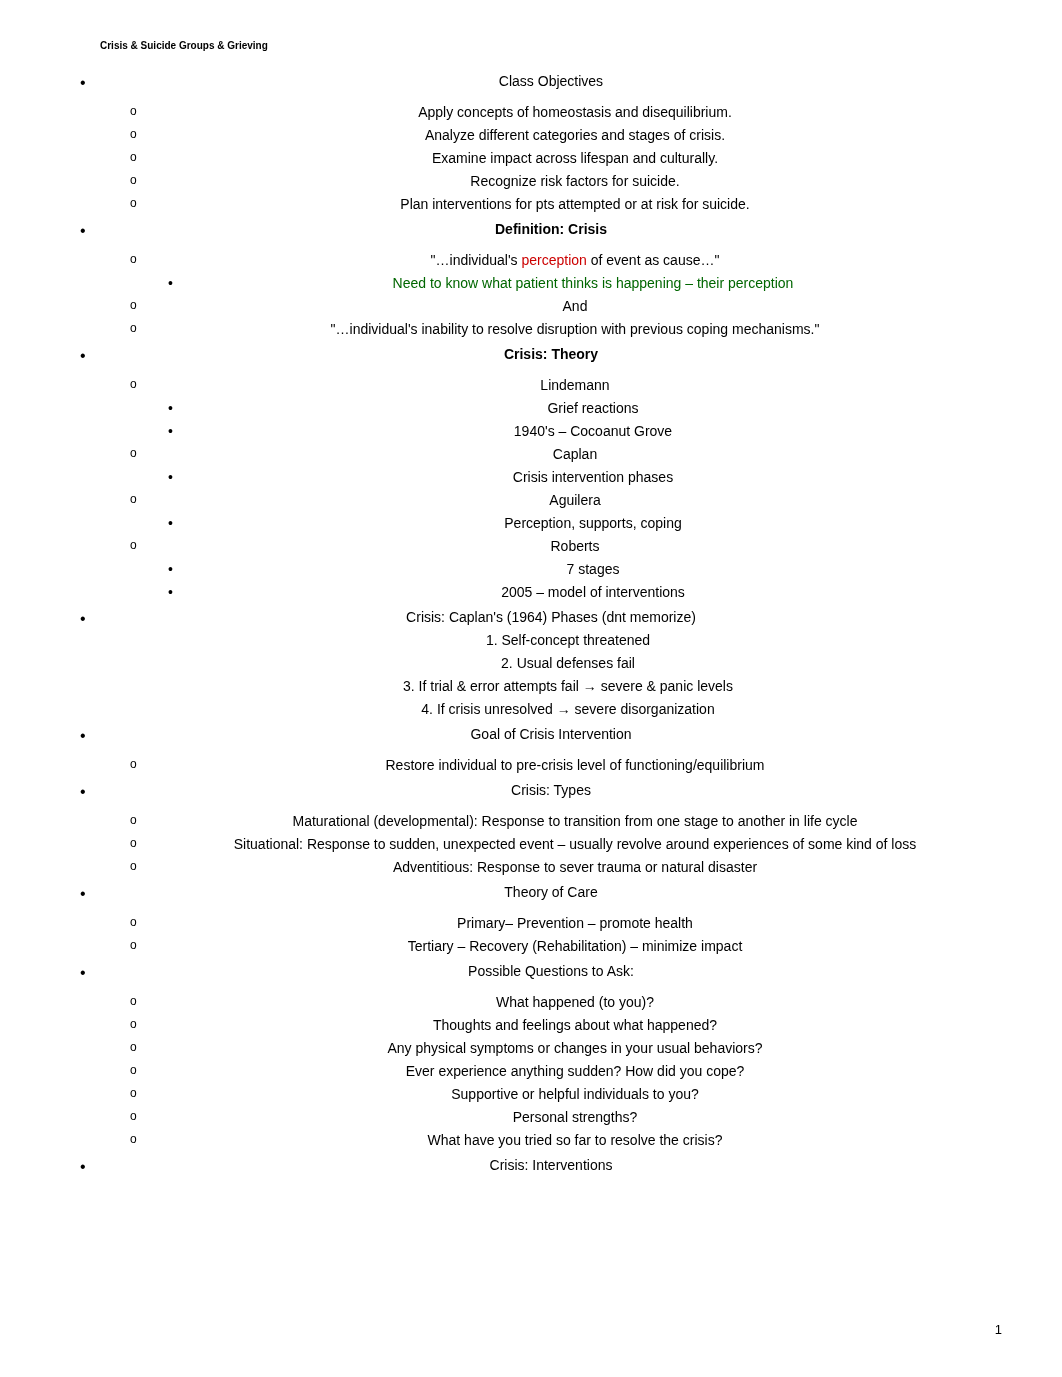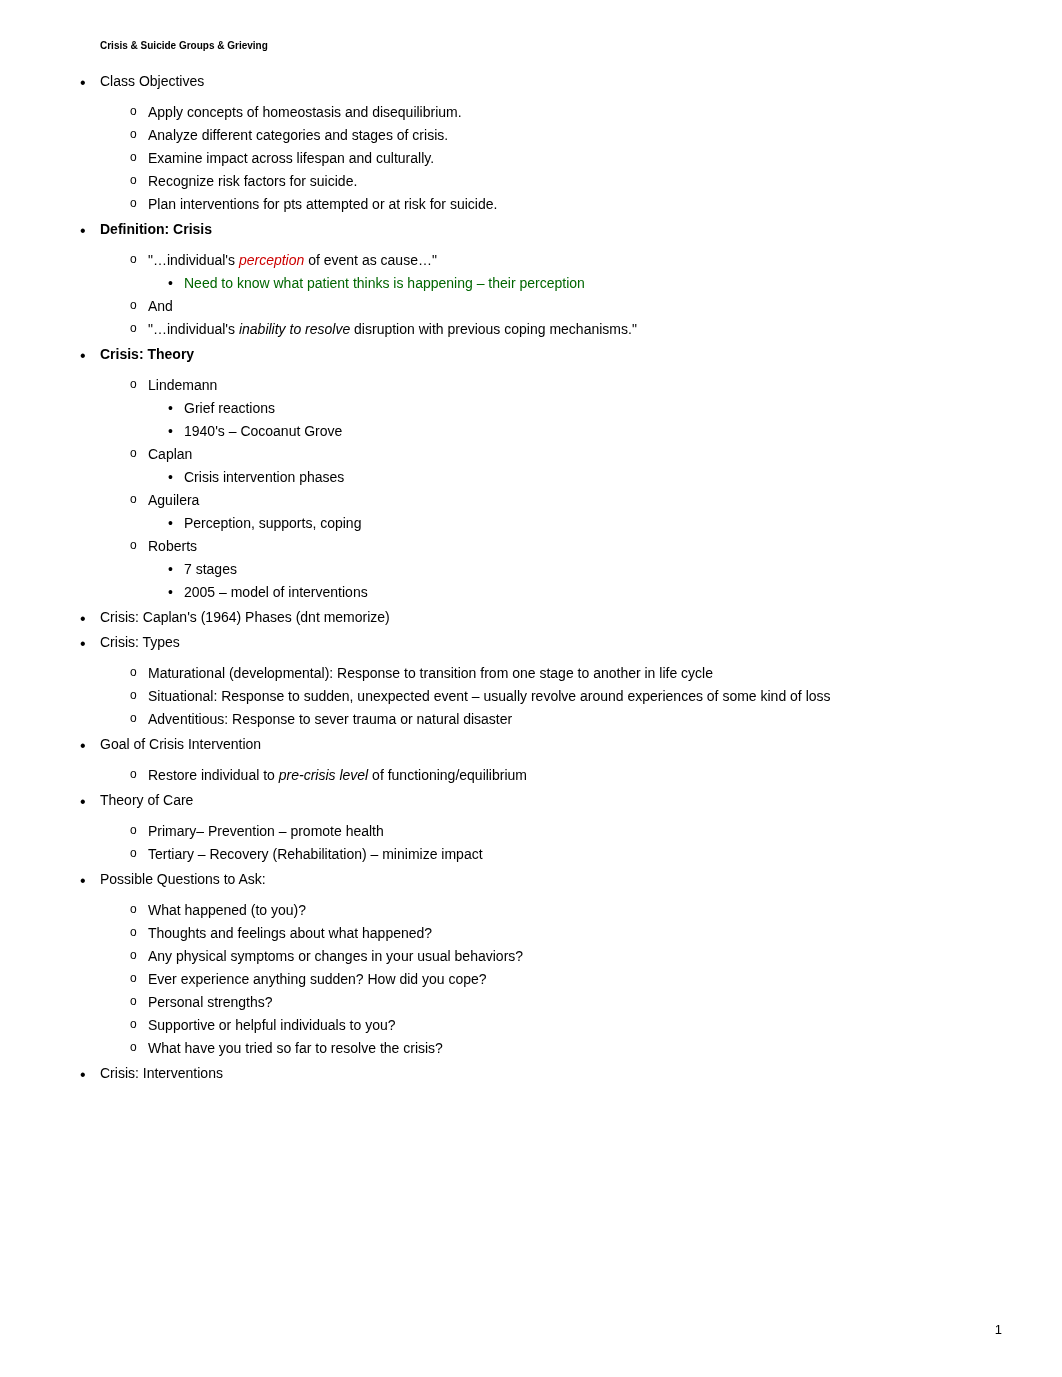--- a/index.html
+++ b/index.html
@@ -32,20 +32,21 @@
     ul.level1 {
       list-style: none;
       padding-left: 0;
       margin-bottom: 6px;
     }
     ul.level1 > li {
       position: relative;
       padding-left: 20px;
       margin-bottom: 4px;
       line-height: 1.5;
+      text-align: center;
     }
     ul.level1 > li::before {
       content: '•';
       position: absolute;
       left: 0;
       font-size: 16px;
     }
     ul.level2 {
       list-style: none;
       padding-left: 30px;
@@ -75,21 +76,21 @@
       margin-bottom: 2px;
       line-height: 1.5;
     }
     ul.level3 > li::before {
       content: '•';
       position: absolute;
       left: 0;
       font-size: 14px;
     }
     .bold { font-weight: bold; }
-    .italic { font-style: italic; }
+    .italic { }
     .red { color: #cc0000; }
     .green { color: #006600; }
     .ordered-list {
       list-style: none;
       padding-left: 30px;
       margin-top: 2px;
     }
     .ordered-list > li {
       padding-left: 4px;
       margin-bottom: 2px;
@@ -150,55 +151,61 @@
         <ul class="level3">
           <li>7 stages</li>
           <li>2005 – model of interventions</li>
         </ul>
       </li>
     </ul>
   </li>
 
   <li>
     <span>Crisis: Caplan's (1964) Phases (dnt memorize)</span>
+    <ol class="ordered-list">
+      <li>1. Self-concept threatened</li>
+      <li>2. Usual defenses fail</li>
+      <li>3. If trial &amp; error attempts fail → severe &amp; panic levels</li>
+      <li>4. If crisis unresolved → severe disorganization</li>
+    </ol>
+  </li>
+
+  <li>
+    <span>Goal of Crisis Intervention</span>
+    <ul class="level2">
+      <li>Restore individual to <span class="italic">pre-crisis level</span> of functioning/equilibrium</li>
+    </ul>
   </li>
 
   <li>
     <span>Crisis: Types</span>
     <ul class="level2">
       <li>Maturational (developmental): Response to transition from one stage to another in life cycle</li>
       <li>Situational: Response to sudden, unexpected event – usually revolve around experiences of some kind of loss</li>
       <li>Adventitious: Response to sever trauma or natural disaster</li>
-    </ul>
-  </li>
-
-  <li>
-    <span>Goal of Crisis Intervention</span>
-    <ul class="level2">
-      <li>Restore individual to <span class="italic">pre-crisis level</span> of functioning/equilibrium</li>
     </ul>
   </li>
 
   <li>
     <span>Theory of Care</span>
     <ul class="level2">
       <li>Primary– Prevention – promote health</li>
       <li>Tertiary – Recovery (Rehabilitation) – minimize impact</li>
     </ul>
   </li>
 
   <li>
     <span>Possible Questions to Ask:</span>
     <ul class="level2">
       <li>What happened (to you)?</li>
       <li>Thoughts and feelings about what happened?</li>
       <li>Any physical symptoms or changes in your usual behaviors?</li>
       <li>Ever experience anything sudden? How did you cope?</li>
+      <li>Supportive or helpful individuals to you?</li>
       <li>Personal strengths?</li>
-      <li>Supportive or helpful individuals to you?</li>
       <li>What have you tried so far to resolve the crisis?</li>
     </ul>
   </li>
 
   <li>
     <span>Crisis: Interventions</span>
   </li>
 
 </ul>
 

